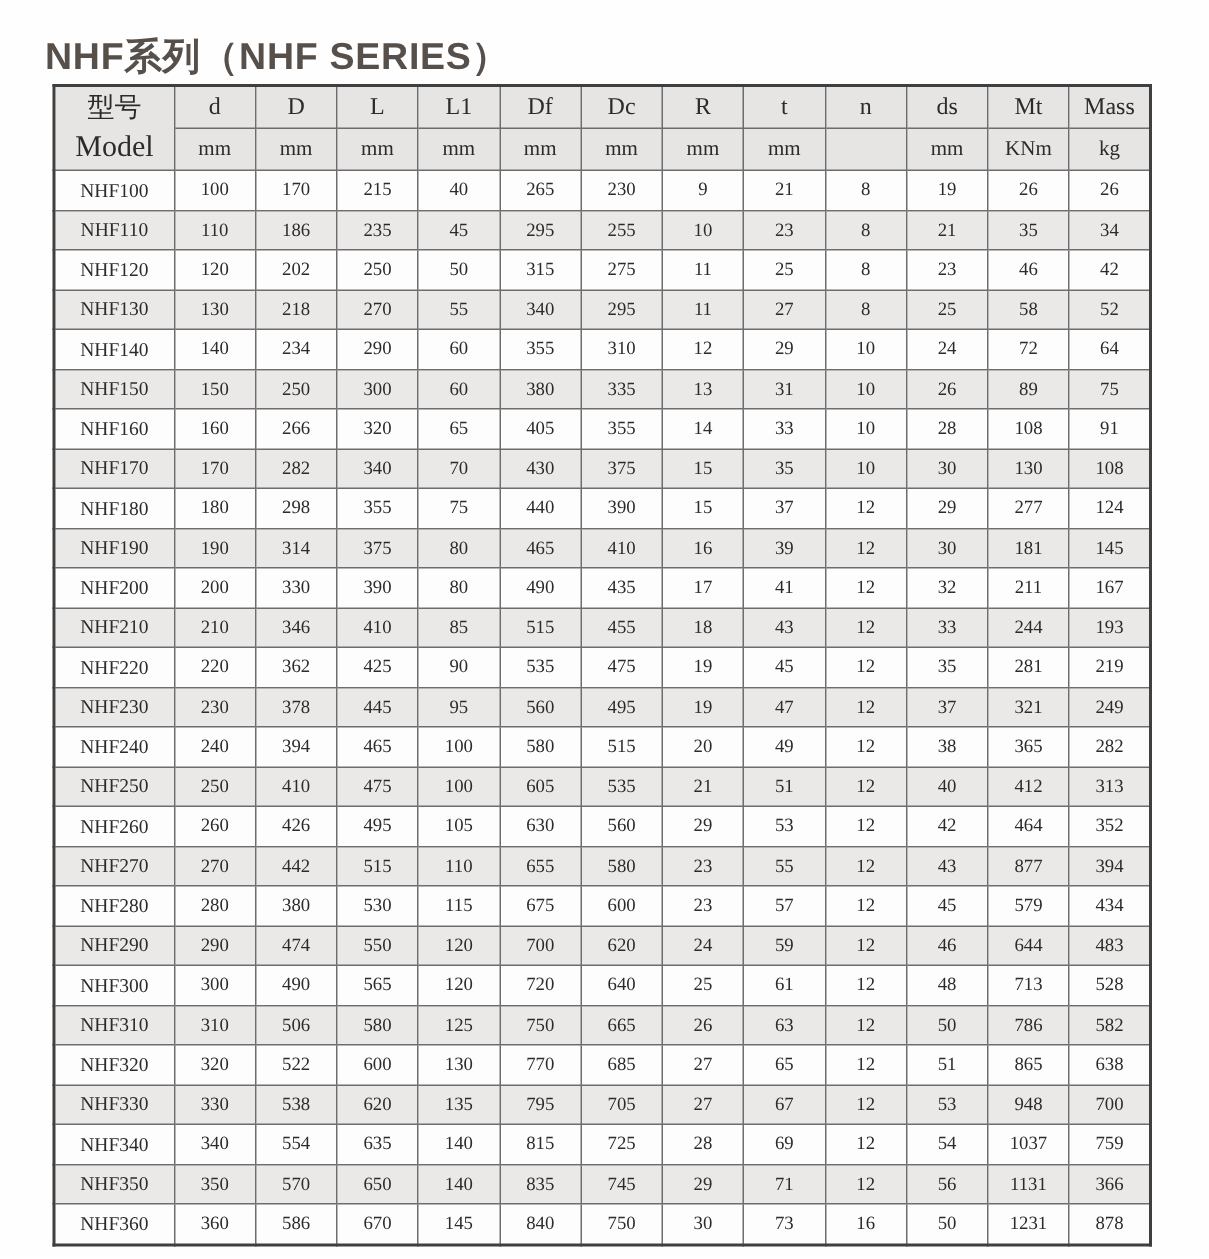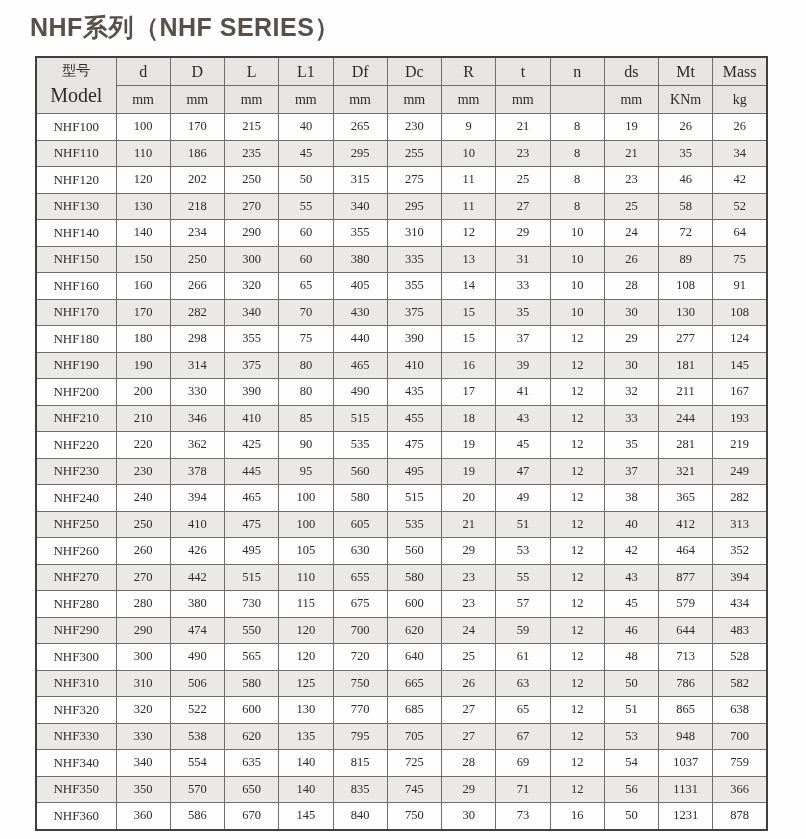--- a/index.html
+++ b/index.html
@@ -15,21 +15,21 @@
     position: absolute;
     top: 0; left: 0;
     width: 806px;
     height: 839px;
     background: #fefefe;
     overflow: hidden;
   }
   .page-title {
     position: absolute;
     left: 30px;
-    top: 11px;
+    top: 21px;
     font-family: "Liberation Sans", sans-serif;
     font-weight: bold;
     font-size: 25px;
     letter-spacing: 0.5px;
     color: #57504a;
     white-space: nowrap;
   }
   table.spec {
     position: absolute;
     left: 35px;
@@ -58,21 +58,21 @@
   }
   th.unit {
     height: 27px;
     font-size: 14px;
     margin-left: 40px;
   }
   th.model-h {
     font-size: 14px;
     line-height: 1.45;
   }
-  th.model-h .cn { font-size: 14px; }
+  th.model-h .cn { font-size: 18px; }
   th.model-h .en { font-size: 20px; }
   table.spec tbody td {
     height: 25.5px;
     font-size: 12.5px;
     background: #fdfdfd;
   }
   table.spec tbody td.model-cell {
     font-size: 13px;
   }
   table.spec tbody tr.alt td {
@@ -403,21 +403,21 @@
           <td>55</td>
           <td>12</td>
           <td>43</td>
           <td>877</td>
           <td>394</td>
         </tr>
         <tr>
           <td class="model-cell">NHF280</td>
           <td>280</td>
           <td>380</td>
-          <td>730</td>
+          <td>530</td>
           <td>115</td>
           <td>675</td>
           <td>600</td>
           <td>23</td>
           <td>57</td>
           <td>12</td>
           <td>45</td>
           <td>579</td>
           <td>434</td>
         </tr>

